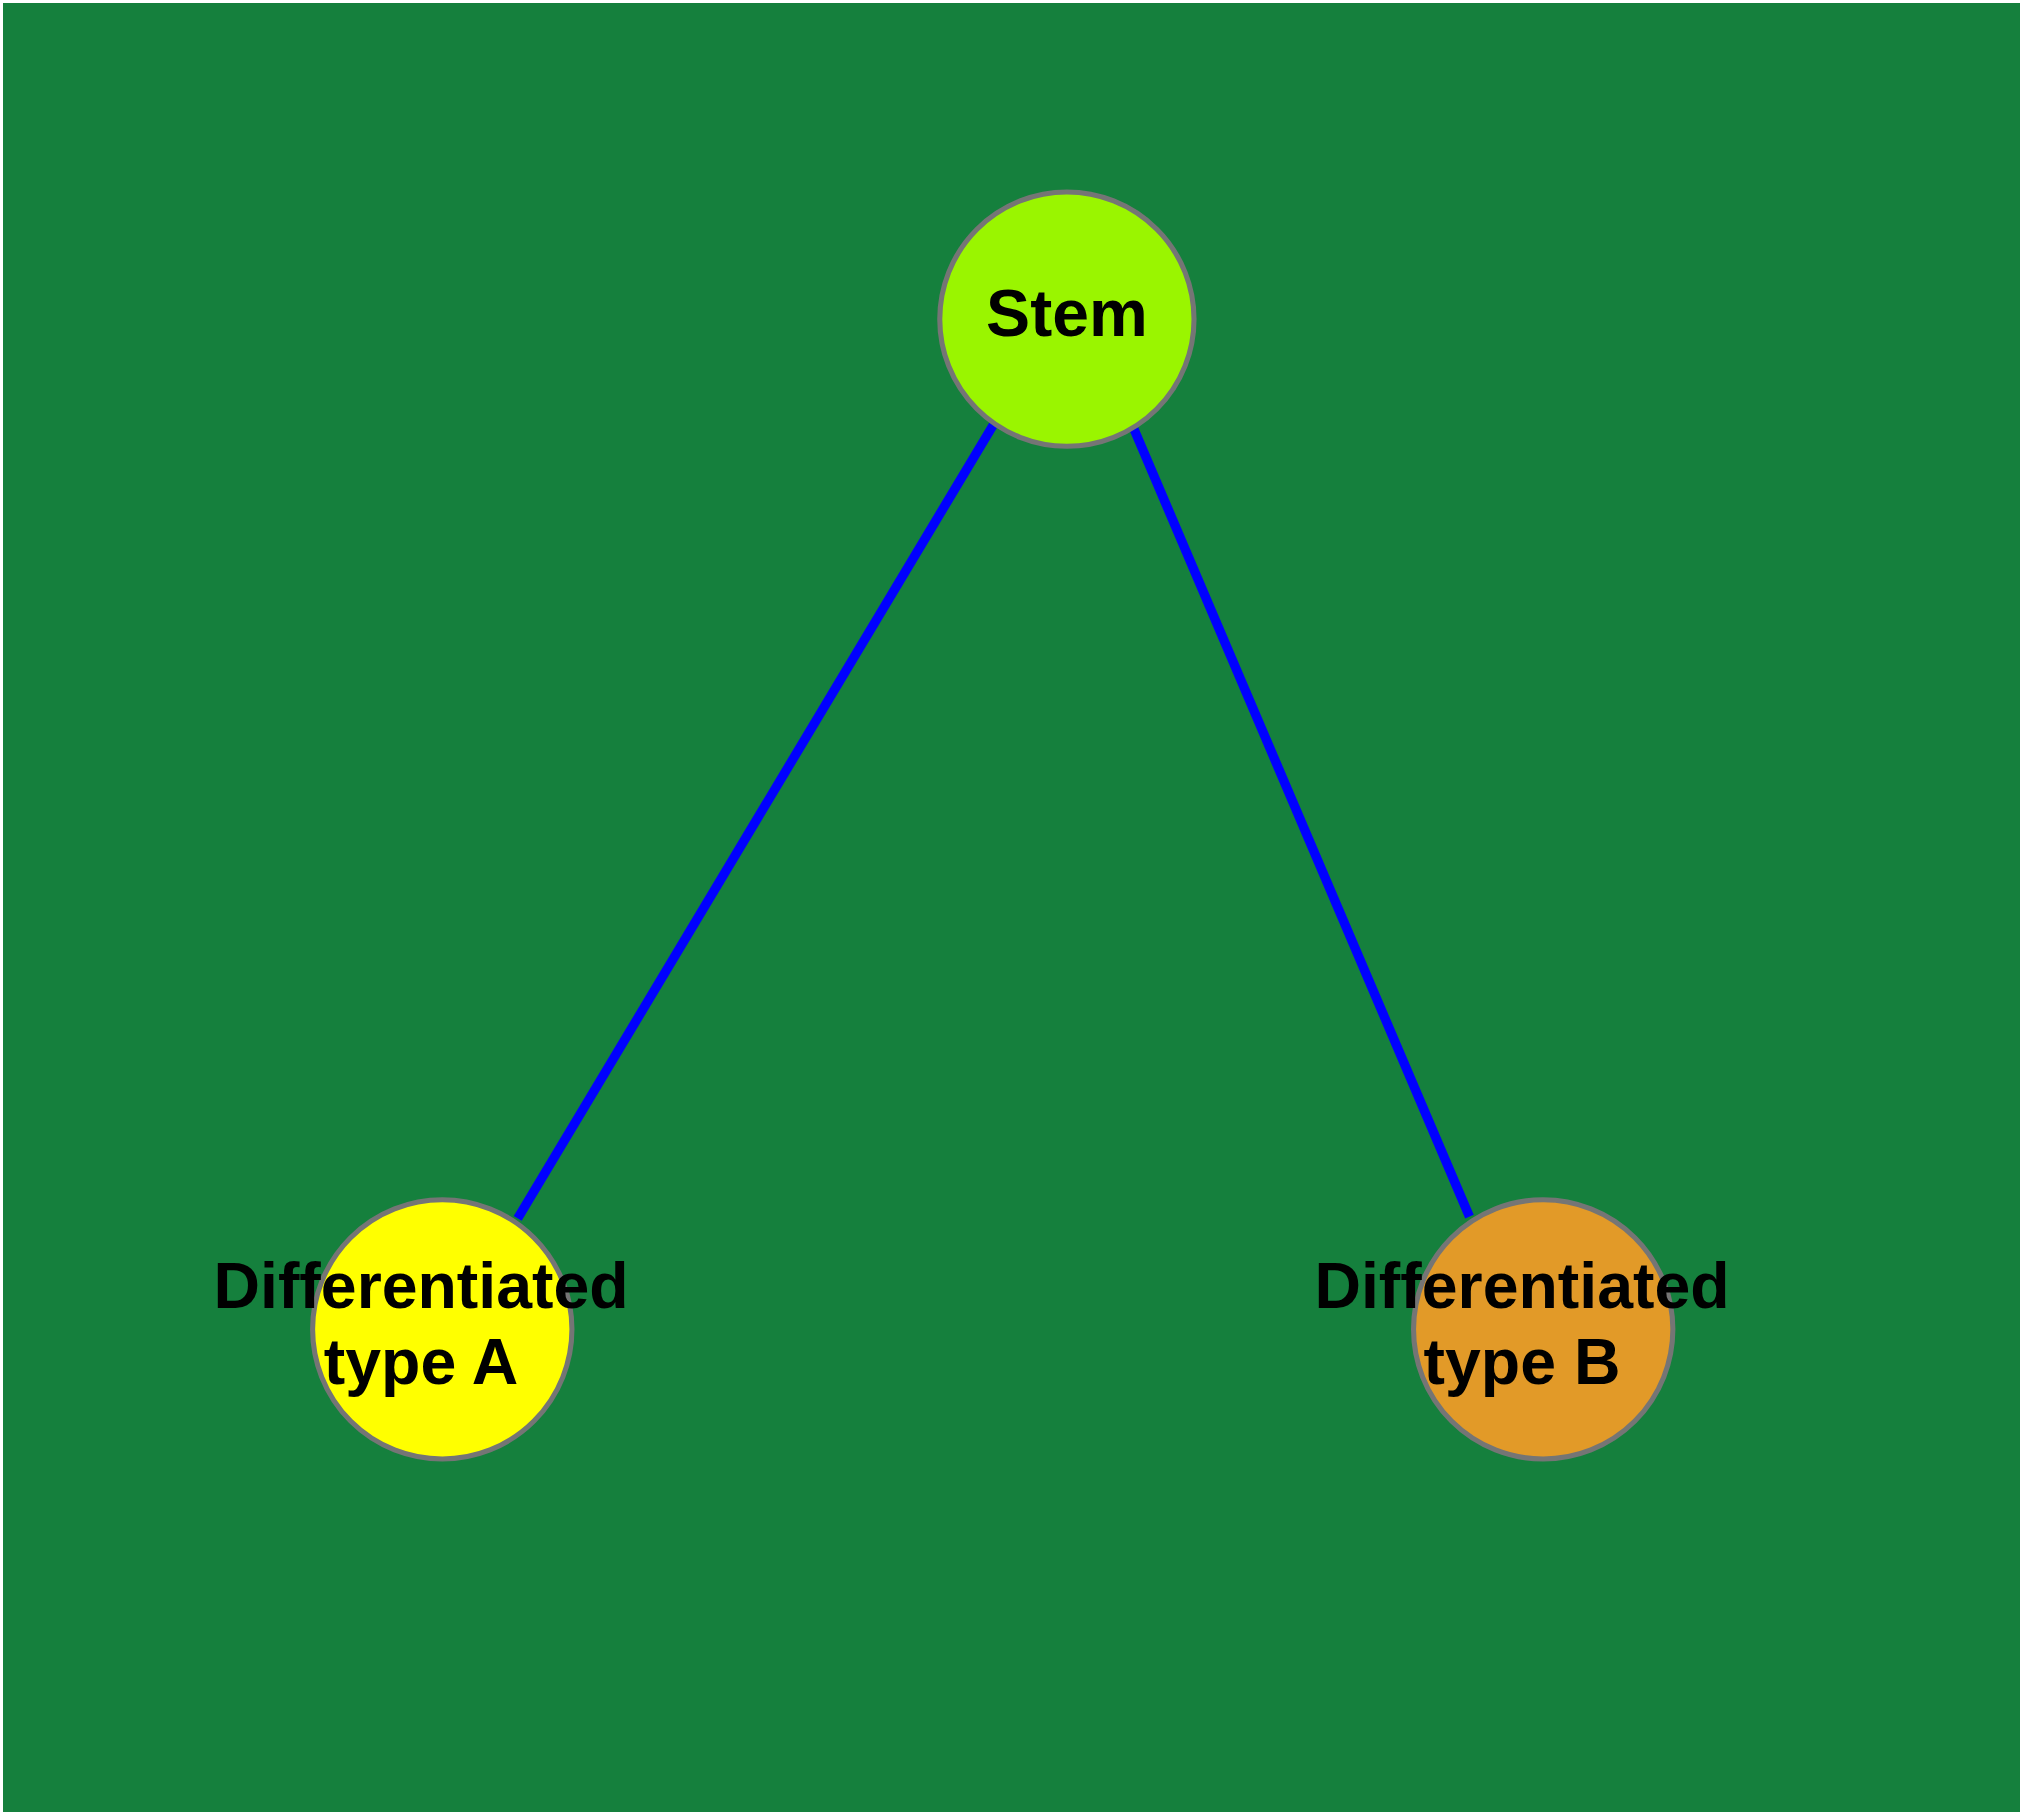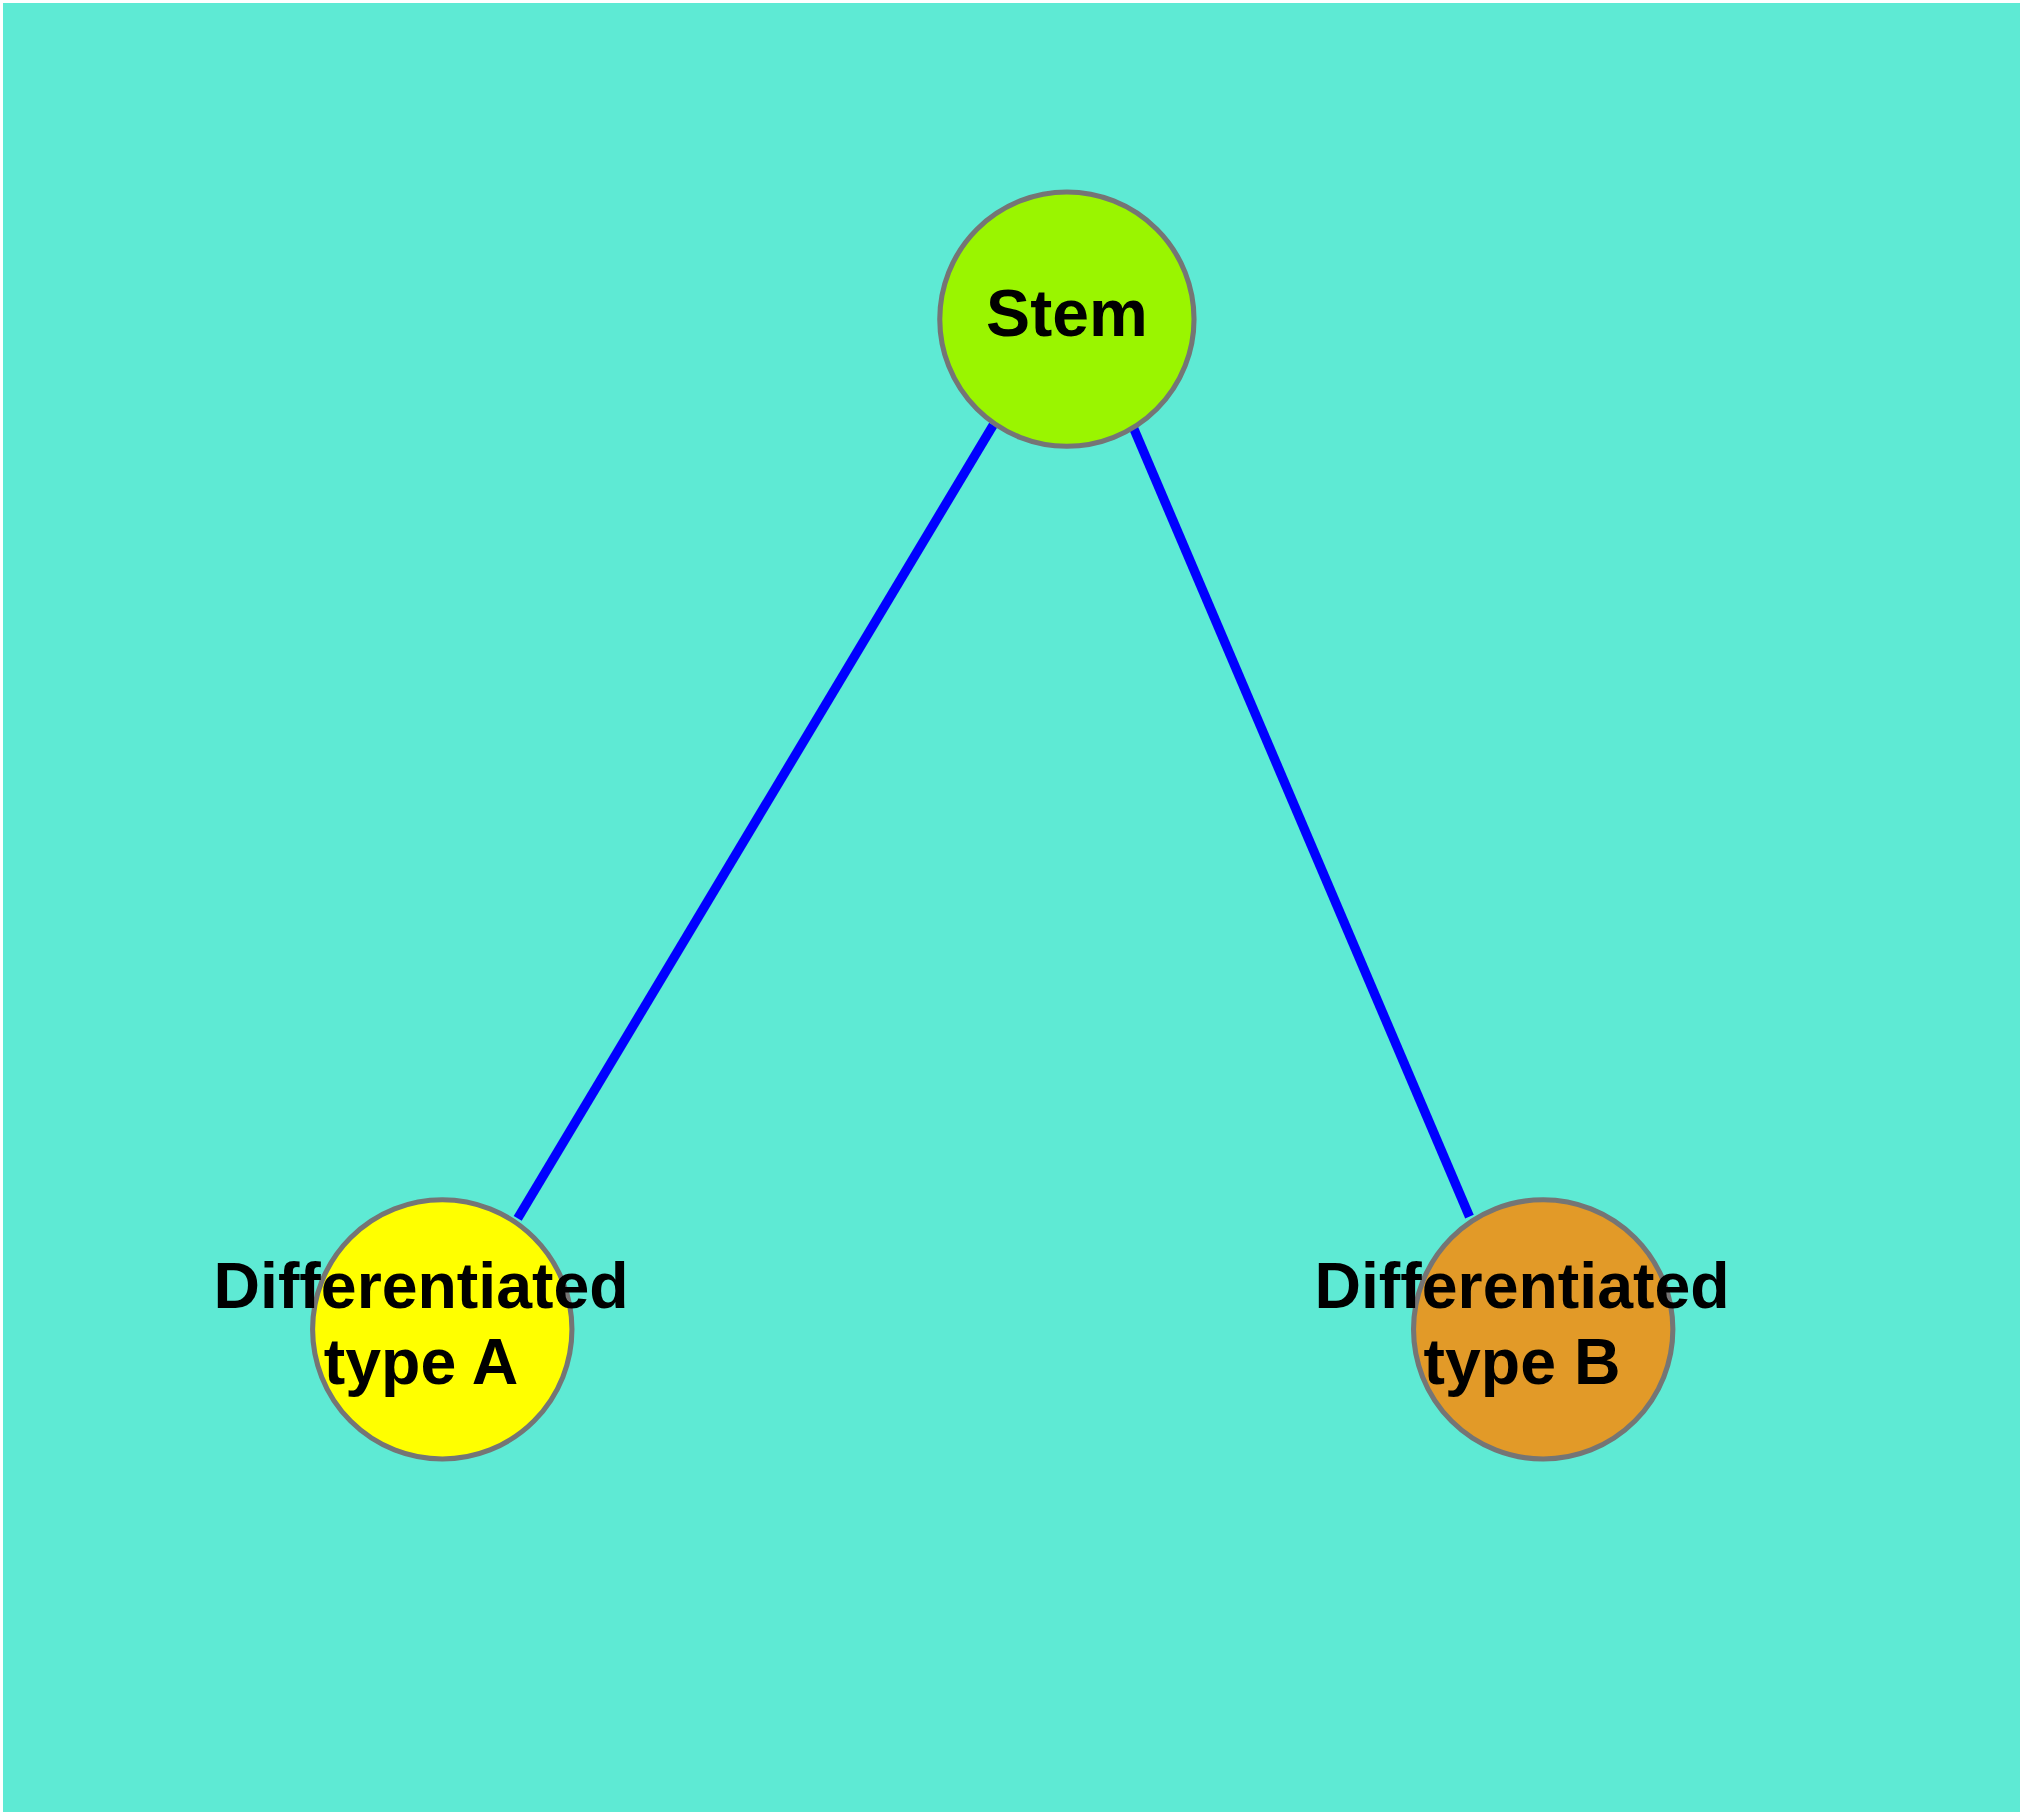--- a/index.html
+++ b/index.html
@@ -31,21 +31,21 @@
     fill: #000000;
     text-anchor: middle;
     dominant-baseline: middle;
   }
   .node-label-stem { font-size: 78px; }
   .node-label-multi { font-size: 76px; }
 </style>
 </head>
 <body>
 
-<div id="canvas" style="background: #5eead4;">
+<div id="canvas" style="background: #15803d;">
   <svg id="graph-svg" viewBox="0 0 2384 2138">
 
     <g>
       <line x1="1168" y1="498" class="edge" stroke="#0000ff" stroke-width="11" stroke-linecap="butt" x2="607" y2="1434"></line>
       <line class="edge" stroke="#0000ff" stroke-width="11" stroke-linecap="butt" x1="1333" y1="500" x2="1730" y2="1432"></line>
     </g>
 
     <g>
       <g>
         <circle stroke="#757575" stroke-width="6" cx="1255" cy="373" r="150" fill="#9af500"></circle>

